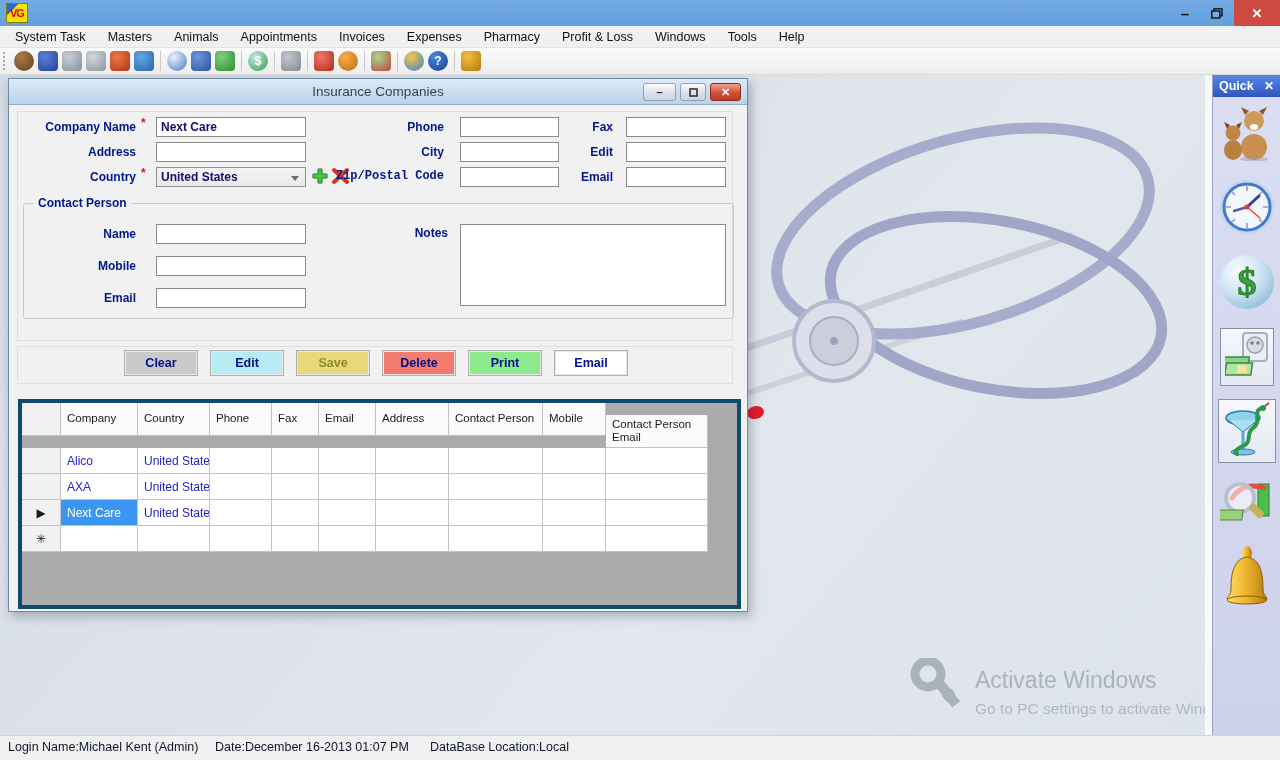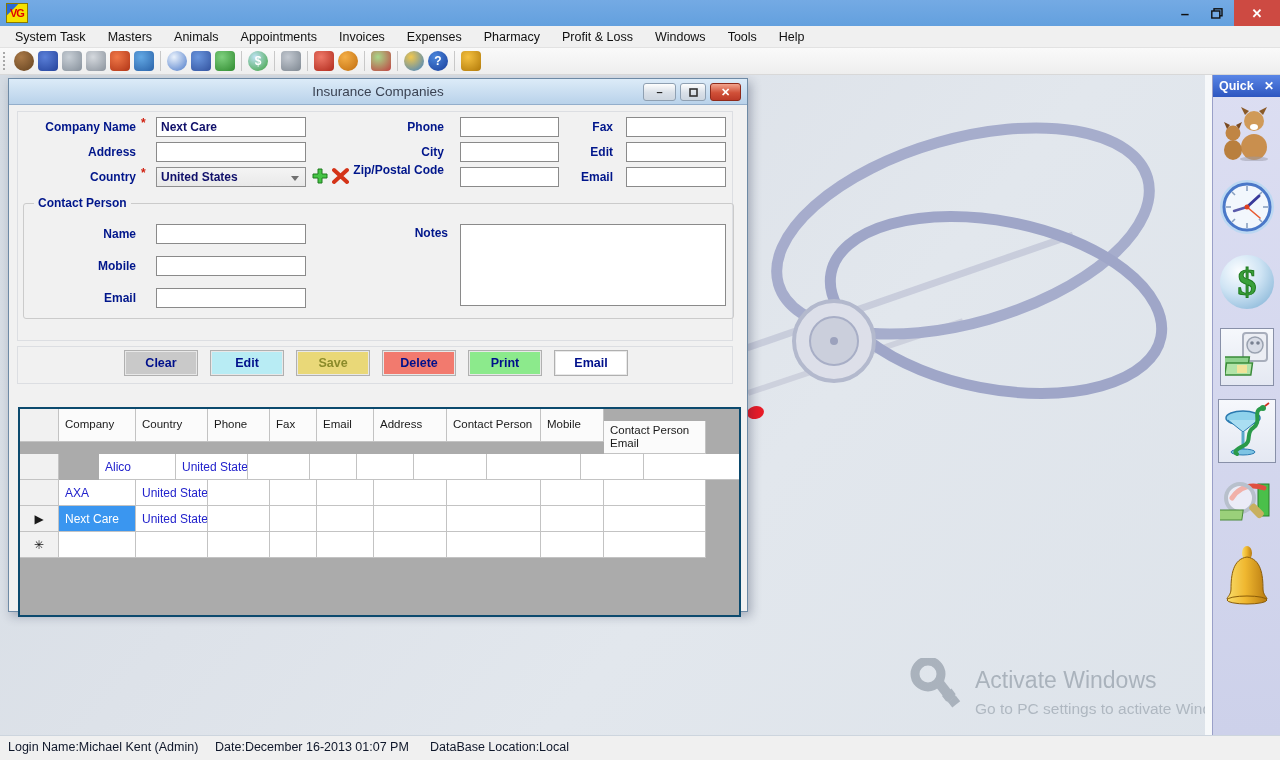--- a/index.html
+++ b/index.html
@@ -92,22 +92,22 @@
     font-size:12px; font-weight:bold; color:#00168b; }
 
   .notes { position:absolute; border:1px solid #8a8a8a; background:#fff; resize:none;
     font-family:"Liberation Sans",sans-serif; font-size:12px; }
 
   .act-btn { position:absolute; width:74px; height:26px; border:1px solid #b0b0b0;
     box-shadow:inset 0 0 0 1px #e8e8e8; font-family:"Liberation Sans",sans-serif;
     font-size:12.5px; font-weight:bold; cursor:default; }
 
   
-  .grid { position:absolute; left:9px; top:328px; width:723px; height:210px;
-    background:#ababab; border:2px solid #0c4a6e; overflow:hidden; }
+  .grid { position:absolute; left:9px; top:320px; width:723px; height:210px;
+    background:#ababab; border:4px solid #0c4a6e; overflow:hidden; }
   .g-row { display:flex; }
   .g-cell { flex:none; border-right:1px solid #c3c3c3; border-bottom:1px solid #c3c3c3;
     background:#fff; font-size:12px; color:#2222cc; padding:0 6px; display:flex; align-items:center;
     height:26px; overflow:hidden; white-space:nowrap; }
   .g-head .g-cell { background:#fbfbfb; color:#1a1a1a; height:33px; font-size:11.5px;
     line-height:1.15; white-space:normal; align-items:center; }
   .g-rowhead { background:#f1f1f1 !important; color:#1a1a1a !important; justify-content:center;
     font-size:12px; padding:0; }
   .g-cell.sel { background:#3a96f0; color:#fff; }
 
@@ -344,21 +344,21 @@
     <div class="combo" style="left:147px; top:88px; width:150px;">
       <span>United States</span>
       <span class="chev"></span>
     </div>
     <svg style="position:absolute; left:303px; top:89px;" width="16" height="17" viewBox="0 0 16 17">
       <path d="M6 1 H10 V6 H15 V10 H10 V15 H6 V10 H1 V6 H6 Z" fill="#45c445" stroke="#1e7a1e" stroke-width="1"></path>
     </svg>
     <svg style="position:absolute; left:323px; top:88px;" width="17" height="18" viewBox="0 0 17 18">
       <path d="M2 3 L15 15 M15 3 L2 15" stroke="#d43318" stroke-width="4" stroke-linecap="round"></path>
     </svg>
-    <div class="lbl" style="left:320px; top:84px; width:115px;">Zip/Postal Code</div>
+    <div class="lbl" style="left:320px; top:90px; width:115px;font-family:Liberation Mono, monospace;">Zip/Postal Code</div>
     <input class="tbx" style="left: 451px; top: 88px; width: 99px;" value="">
     <div class="lbl" style="left:540px; top:91px; width:64px;">Email</div>
     <input class="tbx" style="left: 617px; top: 88px; width: 100px;" value="">
 
     <div class="groupbox" style="left:14px; top:124px; width:711px; height:116px;">
       <span class="gb-legend">Contact Person</span>
     </div>
     <div class="lbl" style="left:10px; top:148px; width:117px;">Name</div>
     <input class="tbx" style="left: 147px; top: 145px; width: 150px;" value="">
     <div class="lbl" style="left:10px; top:180px; width:117px;">Mobile</div>
@@ -385,21 +385,21 @@
           <div class="g-cell" style="width: 62px;">Phone</div>
           <div class="g-cell" style="width: 47px;">Fax</div>
           <div class="g-cell" style="width: 57px;">Email</div>
           <div class="g-cell" style="width: 73px;">Address</div>
           <div class="g-cell" style="width: 94px;">Contact Person</div>
           <div class="g-cell" style="width: 63px;">Mobile</div>
           <div class="g-cell" style="width: 102px; margin-top: 12px;">Contact Person Email</div>
         </div>
         <div class="g-row">
           <div class="g-cell g-rowhead" style="width: 39px;"></div>
-          <div class="g-cell" style="width: 77px; margin-left: 40px;">Alico</div>
+          <div class="g-cell" style="width: 77px;">Alico</div>
           <div class="g-cell" style="width: 72px;">United States</div>
           <div class="g-cell" style="width: 62px;"></div>
           <div class="g-cell" style="width: 47px;"></div>
           <div class="g-cell" style="width: 57px;"></div>
           <div class="g-cell" style="width: 73px;"></div>
           <div class="g-cell" style="width: 94px;"></div>
           <div class="g-cell" style="width: 63px;"></div>
           <div class="g-cell" style="width: 102px;"></div>
         </div>
         <div class="g-row">

